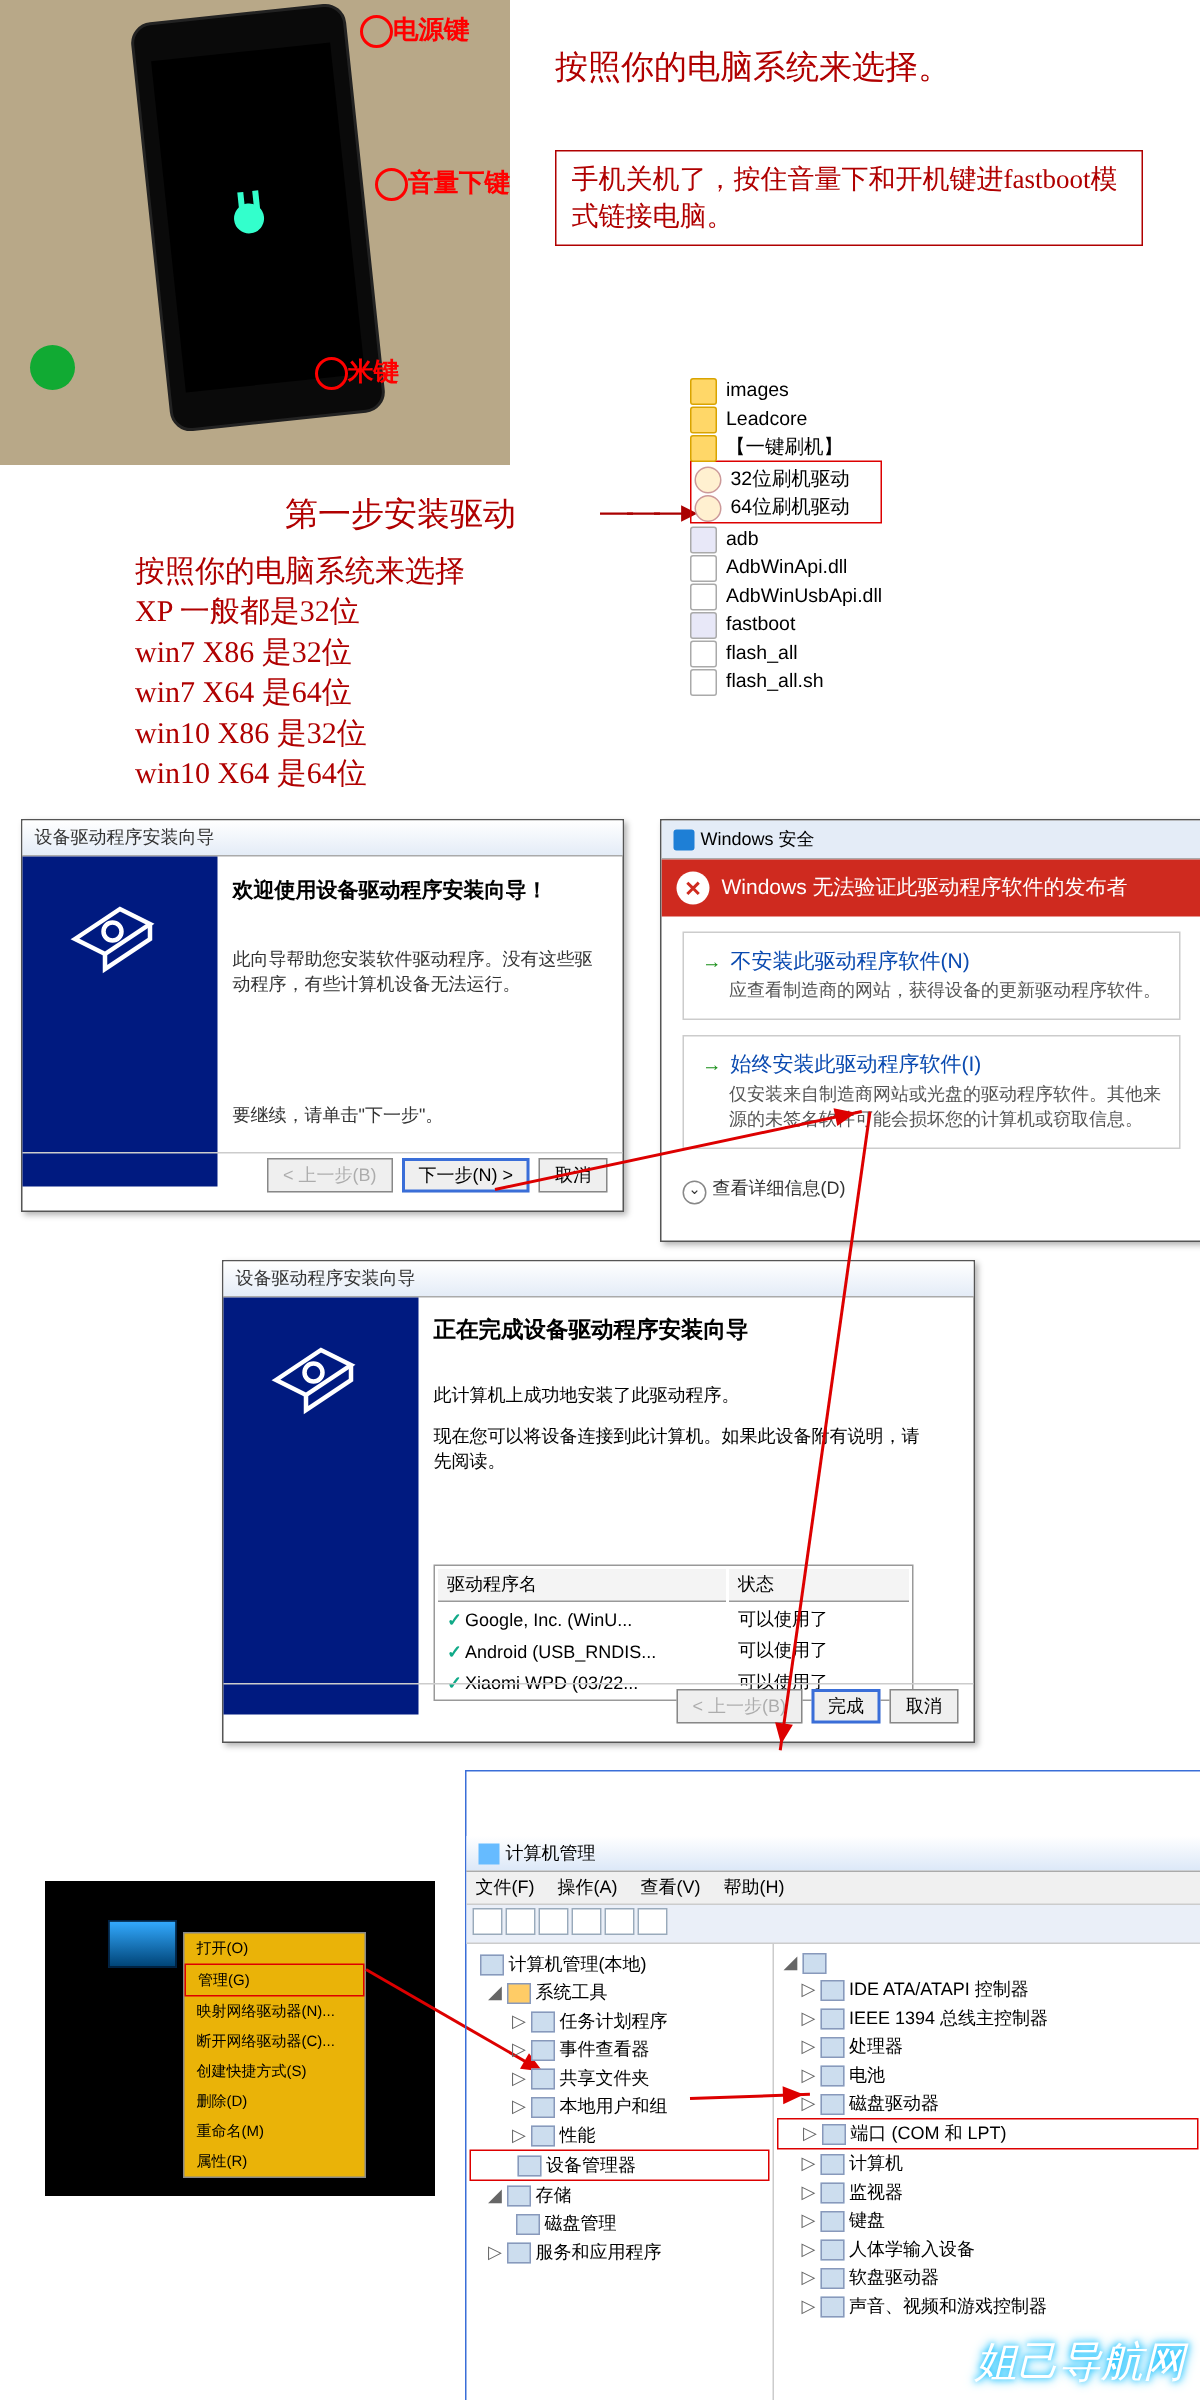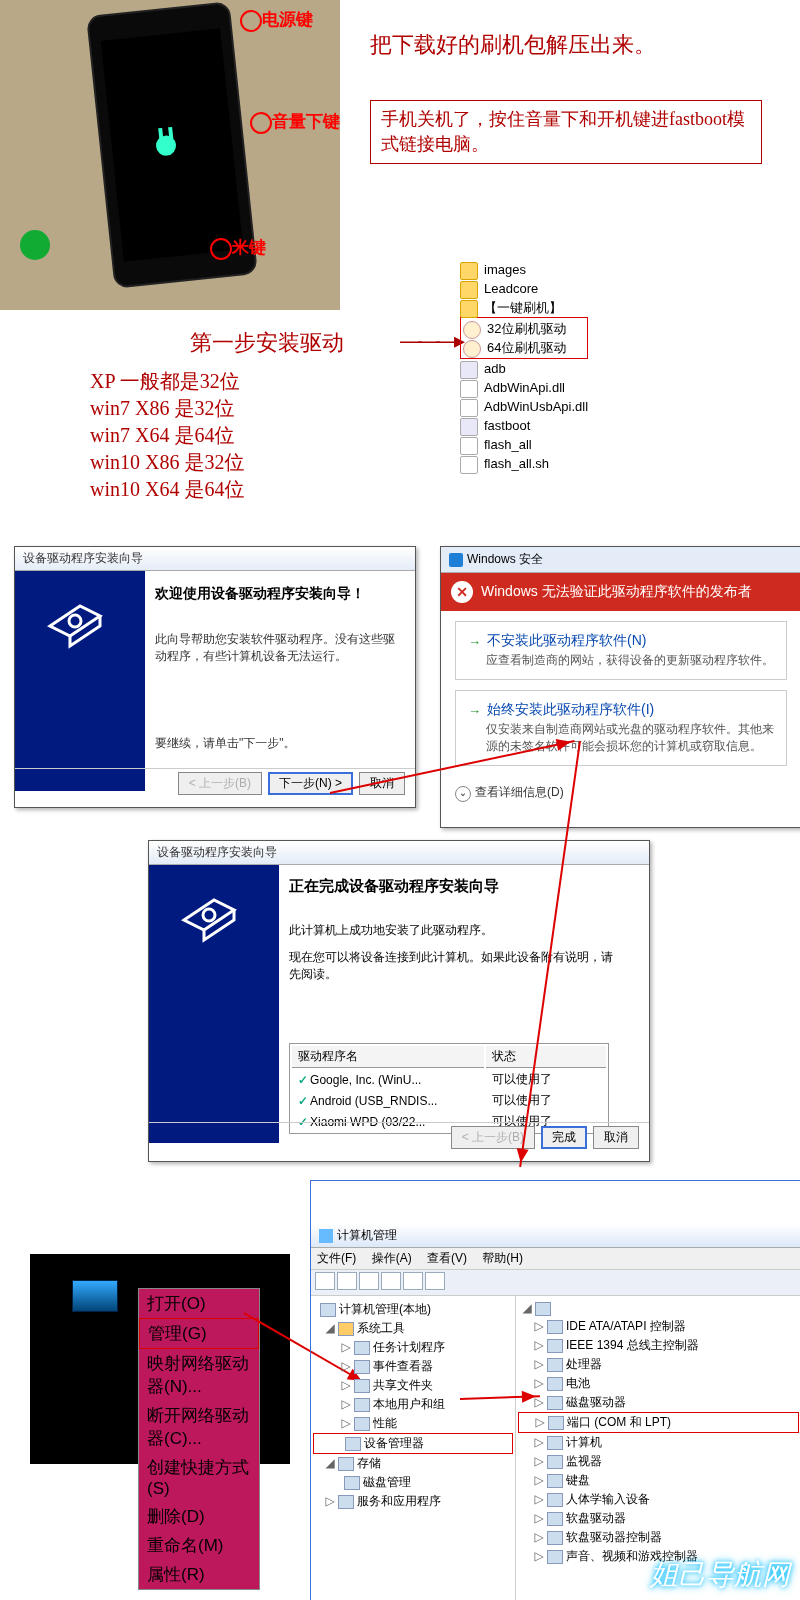--- a/index.html
+++ b/index.html
@@ -28,21 +28,21 @@
   }
   .phone-bunny { position:absolute; left:30%; top:40%; width:40px; height:40px; }
   .tag { position:absolute; width:30px; height:30px; background:#1a3; border-radius:50%; left:20px; top:230px; }
   .label-red { position: absolute; color: #ff0000; font-size: 17px; font-family: SimSun; font-weight: bold;}
   .circle { display:inline-block; width:18px; height:18px; border:2px solid #ff0000; border-radius:50%; vertical-align:middle;}
   .top-text { position:absolute; }
   .red-text { color:#b00000; font-family: SimSun, serif; }
   .red-box { border:1px solid #b00000; padding:6px 10px; }
   .arrow-right { display:inline-block; color:#a00; font-size:22px; letter-spacing:-4px;}
   
-  .filelist { position:absolute; left:460px; top:250px; font-size:13px;margin-top:10px; }
+  .filelist { position:absolute; left:460px; top:250px; font-size:13px; }
   .filelist .item { height:19px; line-height:19px; }
   .filelist .icon { display:inline-block; width:16px; height:16px; vertical-align:middle; margin-right:6px; background:#ddd; border:1px solid #aaa; border-radius:2px;}
   .folder-icon { background:#ffd768 !important; border-color:#d9a400 !important;}
   .cd-icon { background:#fff0d0 !important; border-color:#c99 !important; border-radius:50% !important;}
   .exe-icon { background:#e8e8f8 !important;}
   .file-icon { background:#fff !important;}
   .sh-icon { background:#fff !important;}
   .highlight-box { border:1px solid #d00; padding:1px 2px; }
   
   .win { position:absolute; background:#fff; border:1px solid #555; box-shadow:2px 2px 4px rgba(0,0,0,.3);}
@@ -65,21 +65,21 @@
   .opt .desc { color:#555; font-size:12px; margin-left:18px; margin-top:2px;}
   .sec-foot { padding:8px 14px; font-size:12px; color:#333;}
   .chev { display:inline-block; width:14px; height:14px; border:1px solid #888; border-radius:50%; text-align:center; line-height:12px; margin-right:4px; font-size:10px;}
   
   .tbl { border:1px solid #999; font-size:12px; width:320px;}
   .tbl th { background:#f4f4f4; border-bottom:1px solid #999; text-align:left; padding:2px 6px; font-weight:normal;}
   .tbl td { padding:1px 6px;}
   .chk { color:#1a8; font-weight:bold; margin-right:2px;}
   
   .ctx-photo { position:absolute; left:30px; top:1254px; width:260px; height:210px; background:#000;}
-  .ctx-menu { position:absolute; left:122px; top:1288px; width:120px; background:#be185d; border:1px solid #888; font-size:17px;margin-left:16px;}
+  .ctx-menu { position:absolute; left:122px; top:1288px; width:120px; background:#eab308; border:1px solid #888; font-size:10px;}
   .ctx-menu div { padding:3px 8px;}
   .ctx-menu .hl { border:1px solid #d00;}
   .ctx-ico { position:absolute; left:72px; top:1280px; width:44px; height:30px; background:linear-gradient(#3af,#047); border:1px solid #024;}
   
   .mgmt { position:absolute; left:310px; top:1180px; width:490px; height:420px; border:1px solid #3a6ed8;}
   .mgmt-title { background:linear-gradient(#fff,#dce8f8); padding:3px 8px; font-size:12px; border-bottom:1px solid #aaa;margin-top:43px;}
   .mgmt-menu { background:#f0f0f0; border-bottom:1px solid #ccc; padding:2px 6px; font-size:12px;}
   .mgmt-menu span { margin-right:12px;}
   .mgmt-tb { background:#eaeff8; border-bottom:1px solid #ccc; padding:2px 4px;}
   .mgmt-tb span { display:inline-block; width:18px; height:16px; border:1px solid #9ab; margin-right:2px; background:#fff;}
@@ -107,27 +107,28 @@
           <rect x="22" y="4" width="4" height="12" fill="#3fc"></rect>
         </svg>
     </div>
   </div>
   <div class="tag"></div>
 </div>
 <div class="label-red" style="left:240px; top:8px;"><span class="circle"></span><span>电源键</span></div>
 <div class="label-red" style="left:250px; top:110px;"><span class="circle"></span><span>音量下键</span></div>
 <div class="label-red" style="left:210px; top:236px;"><span class="circle"></span><span>米键</span></div>
 
-<div class="top-text red-text" style="left:370px; top:30px; font-size:22px;">把下载好的刷机包解压出来。</div>
+<div class="top-text red-text" style="left:370px; top:30px; font-size:22px;">按照你的电脑系统来选择。</div>
 <div class="top-text red-text red-box" style="left:370px; top:100px; font-size:18px; width:370px; line-height:1.4;">手机关机了，按住音量下和开机键进fastboot模式链接电脑。</div>
 
 <div class="top-text red-text" style="left:190px; top:328px; font-size:22px;">第一步安装驱动</div>
 <div class="top-text" style="left:400px; top:328px;"><span class="arrow-right">———▸</span></div>
 
 <div class="top-text red-text" style="left:90px; top:368px; font-size:20px; line-height:1.35; font-family:SimSun;">
+  <div>按照你的电脑系统来选择</div>
   <div>XP   一般都是32位</div>
   <div>win7  X86  是32位</div>
   <div>win7  X64  是64位</div>
   <div>win10 X86  是32位</div>
   <div>win10 X64  是64位</div>
 </div>
 
 <div class="filelist">
   <div class="item"><span class="icon folder-icon"></span><span>images</span></div>
   <div class="item"><span class="icon folder-icon"></span><span>Leadcore</span></div>
@@ -279,21 +280,20 @@
       <div class="tree-item" style="padding-left:16px;"><span class="exp">▷</span><span class="ico"></span><span>IEEE 1394 总线主控制器</span></div>
       <div class="tree-item" style="padding-left:16px;"><span class="exp">▷</span><span class="ico"></span><span>处理器</span></div>
       <div class="tree-item" style="padding-left:16px;"><span class="exp">▷</span><span class="ico"></span><span>电池</span></div>
       <div class="tree-item" style="padding-left:16px;"><span class="exp">▷</span><span class="ico"></span><span>磁盘驱动器</span></div>
       <div class="tree-item hl-red" style="padding-left:16px;"><span class="exp">▷</span><span class="ico"></span><span>端口 (COM 和 LPT)</span></div>
       <div class="tree-item" style="padding-left:16px;"><span class="exp">▷</span><span class="ico"></span><span>计算机</span></div>
       <div class="tree-item" style="padding-left:16px;"><span class="exp">▷</span><span class="ico"></span><span>监视器</span></div>
       <div class="tree-item" style="padding-left:16px;"><span class="exp">▷</span><span class="ico"></span><span>键盘</span></div>
       <div class="tree-item" style="padding-left:16px;"><span class="exp">▷</span><span class="ico"></span><span>人体学输入设备</span></div>
       <div class="tree-item" style="padding-left:16px;"><span class="exp">▷</span><span class="ico"></span><span>软盘驱动器</span></div>
-      <div class="tree-item" style="padding-left:16px;"><span class="exp">▷</span><span class="ico"></span><span>软盘驱动器控制器</span></div>
       <div class="tree-item" style="padding-left:16px;"><span class="exp">▷</span><span class="ico"></span><span>声音、视频和游戏控制器</span></div>
     </div>
   </div>
 </div>
 
 <div class="redline" style="left:460px; top:1398px; width:80px; transform:rotate(-2deg);"></div>
 
 <div class="watermark">姐己导航网</div>
 
 <div style="height:1600px;"></div>

